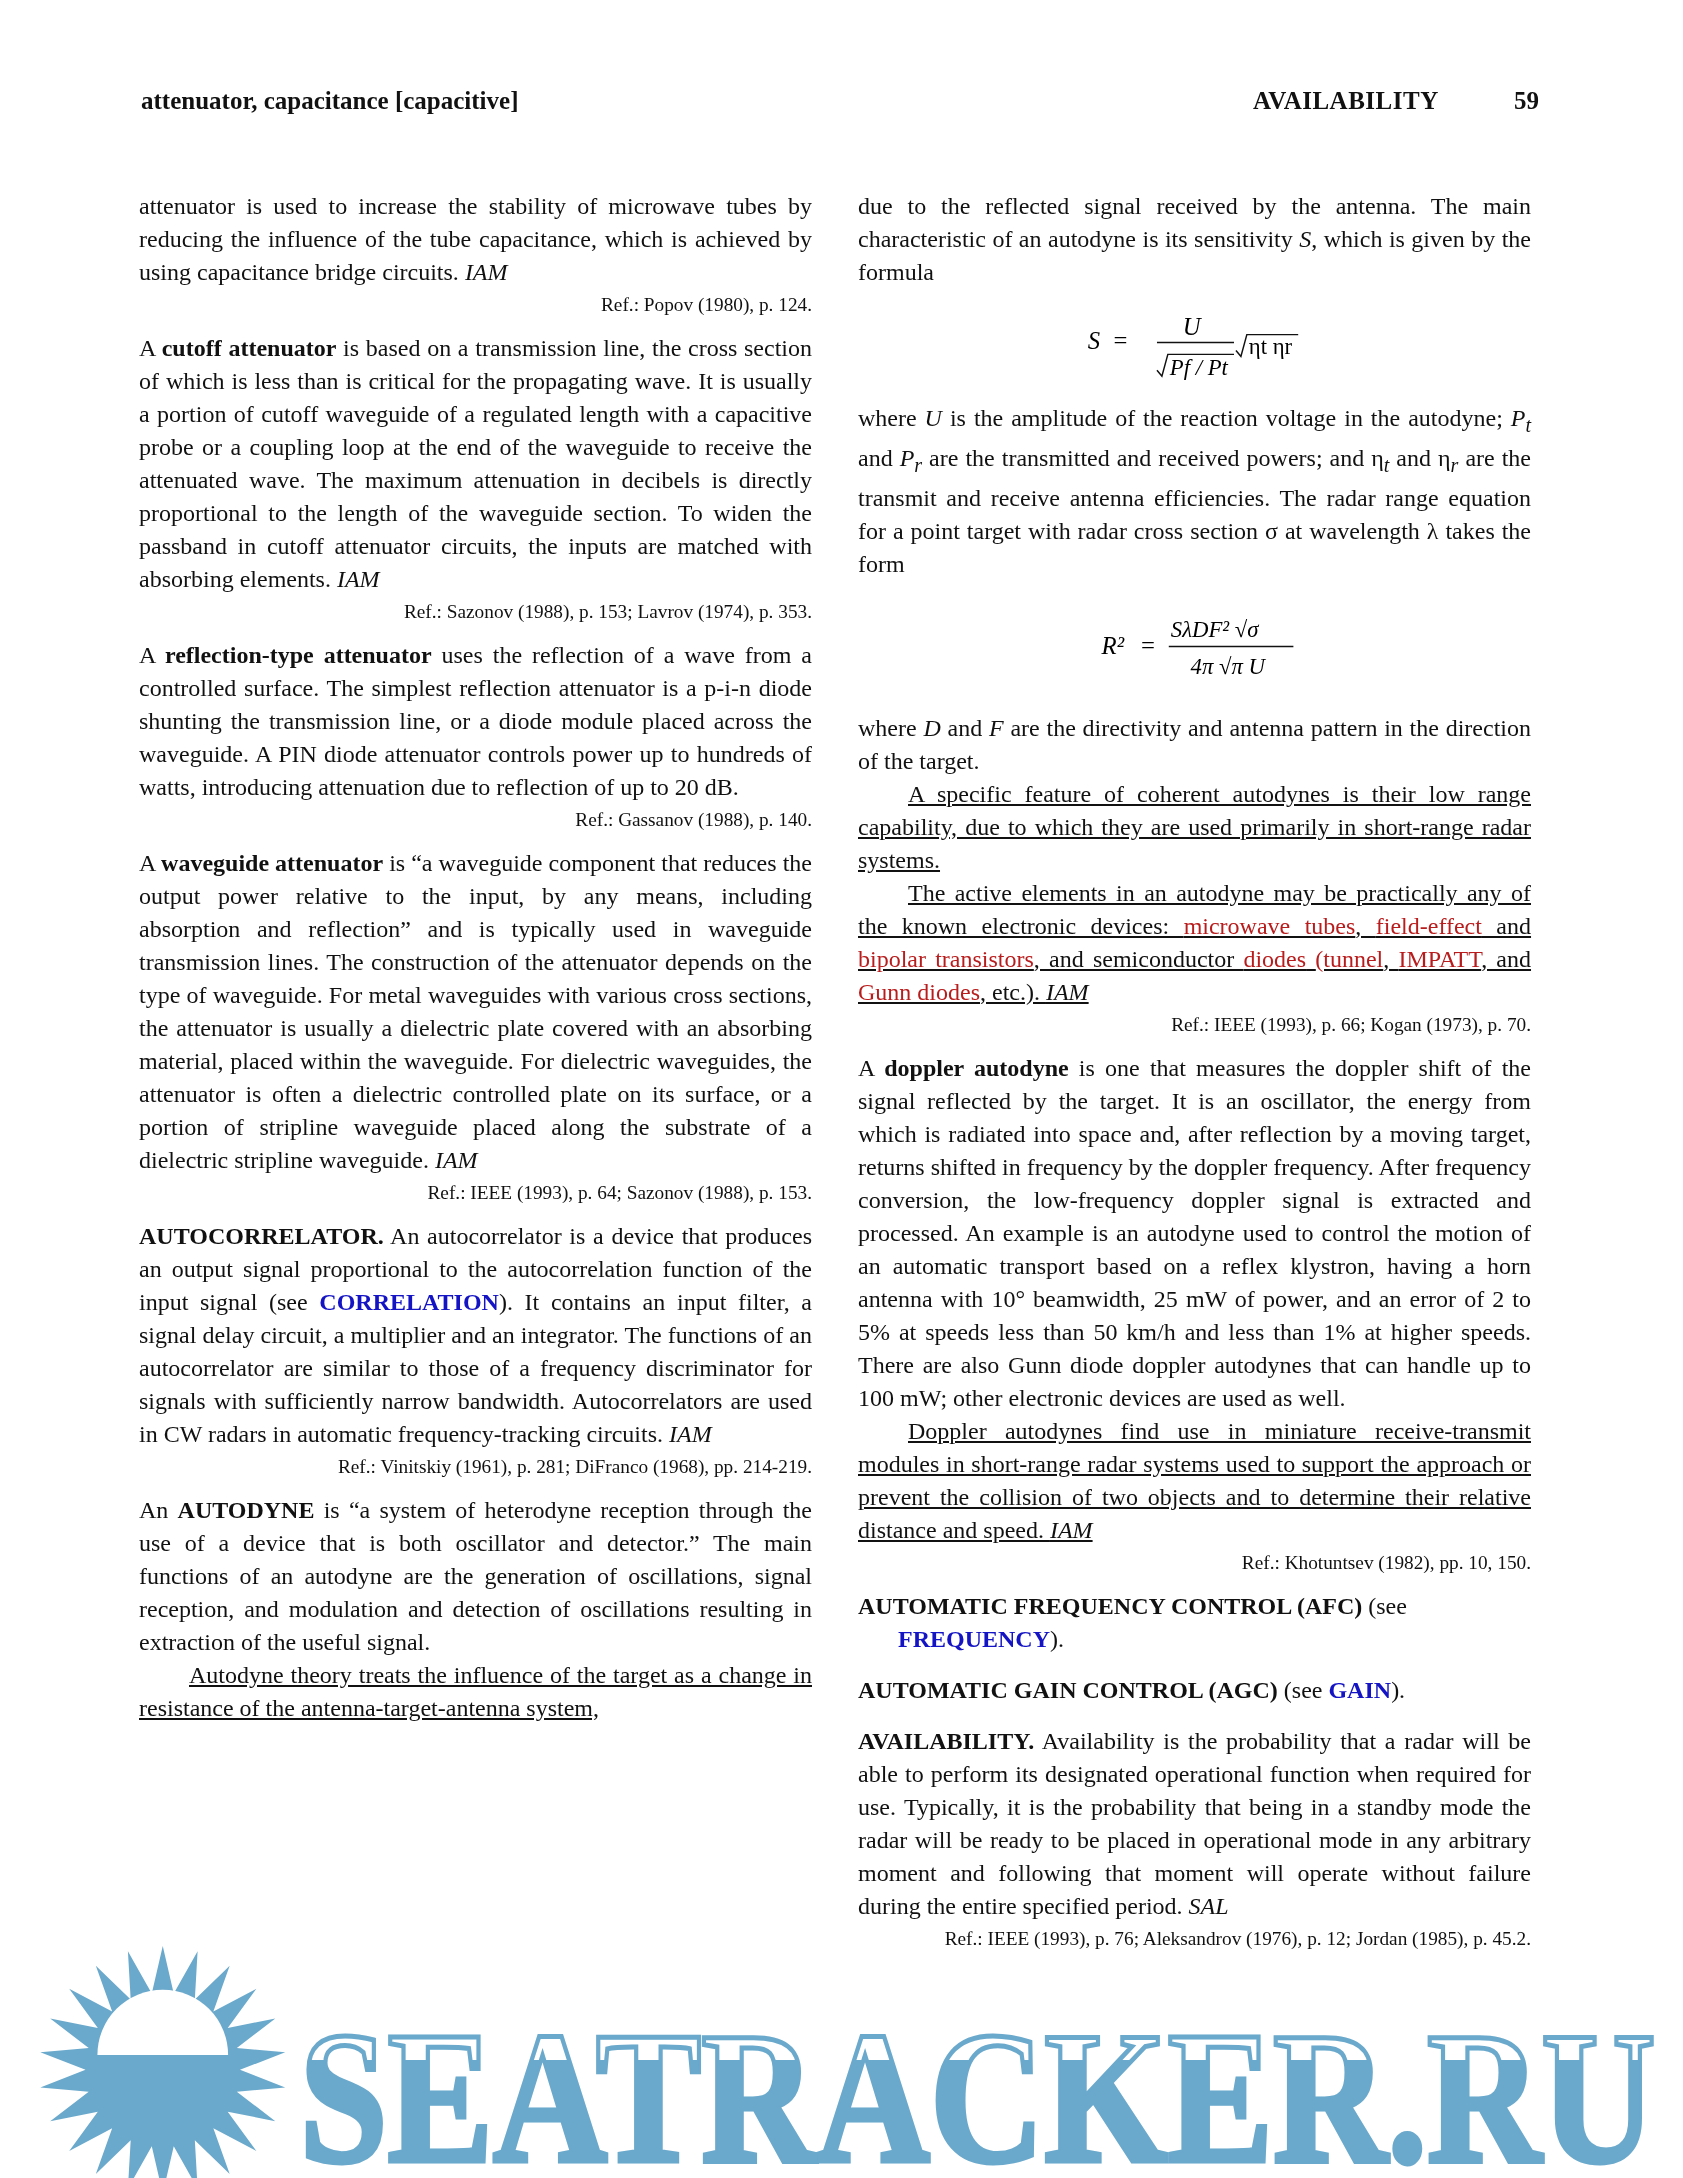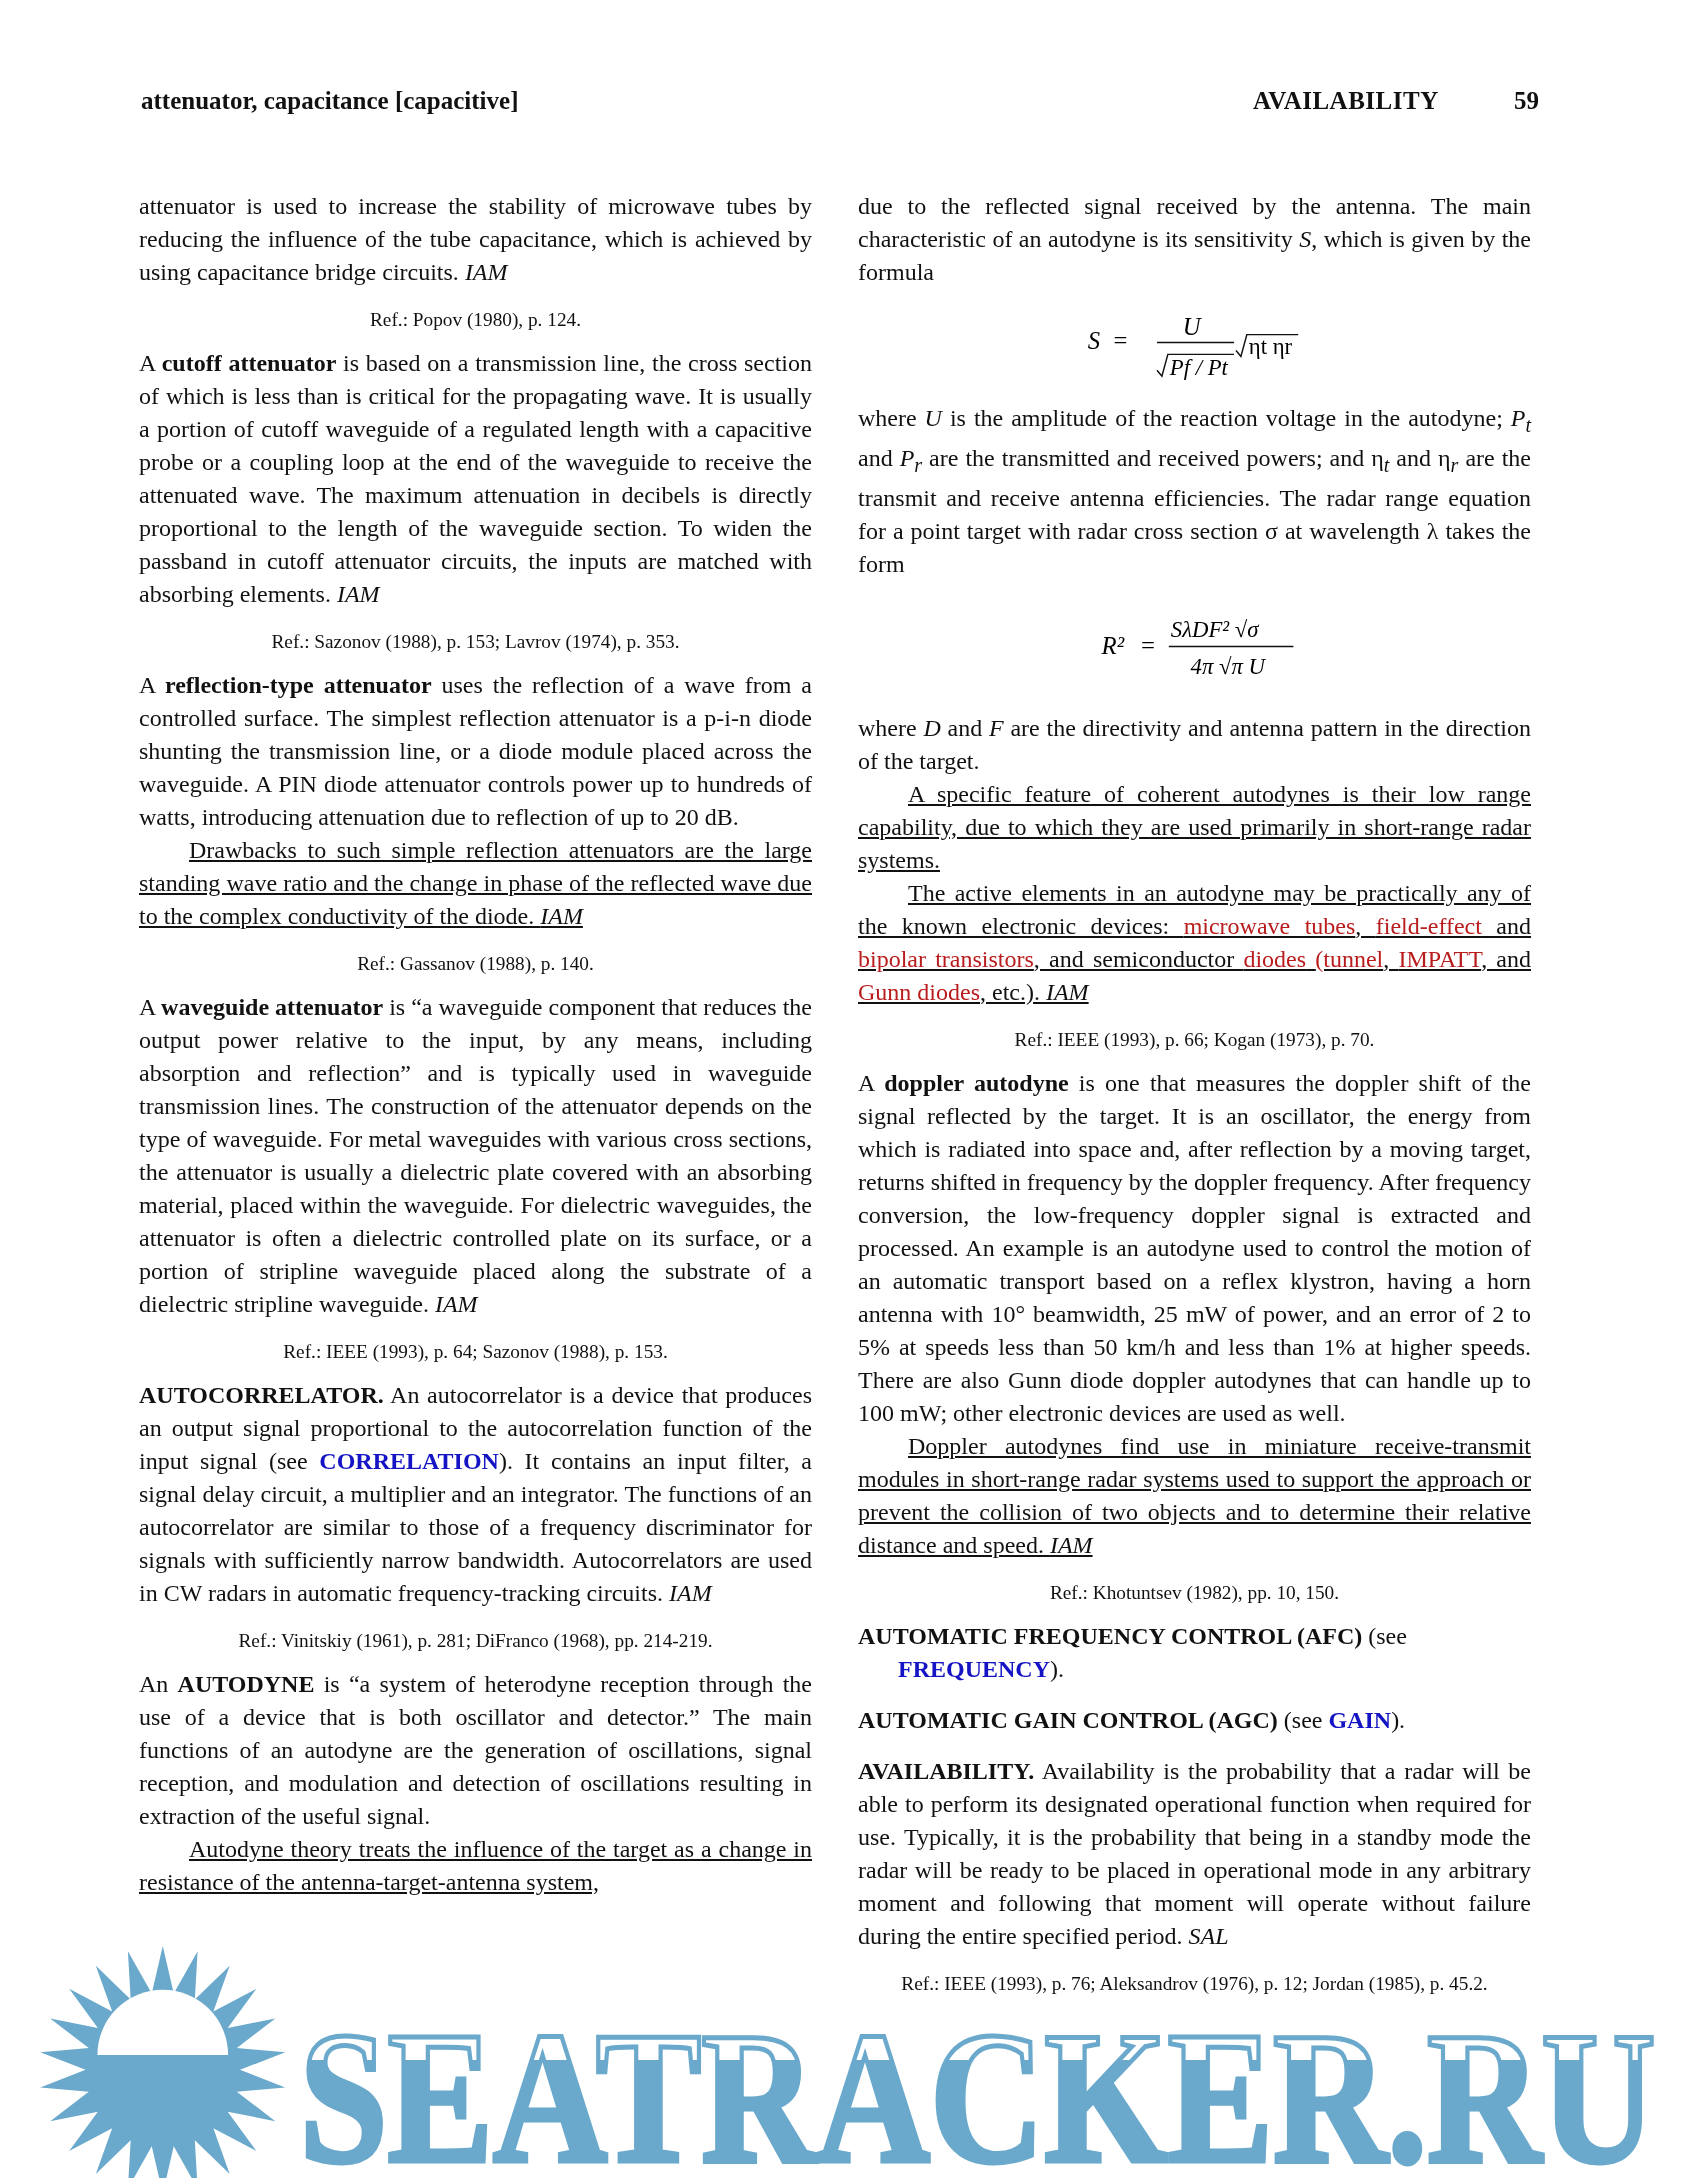--- a/index.html
+++ b/index.html
@@ -8,21 +8,21 @@
   .page-header { position:absolute; top:87px; left:141px; width:1402px; height:36px;
                  font-weight:bold; font-size:25px; }
   .hdr-left { position:absolute; left:0; top:0; }
   .hdr-right { position:absolute; left:1112px; top:0; letter-spacing:0.5px; }
   .hdr-page { position:absolute; right:4px; top:0; }
   .col { position:absolute; top:190px; width:673px; font-size:24px; line-height:33px; text-align:justify; }
   .col-left { left:139px; }
   .col-right { left:858px; }
   p { margin:0; }
   .indent { text-indent:50px;text-decoration:underline; }
-  .ref { font-size:19.3px; line-height:26px; margin-top:18px; margin-bottom:14px; text-align:center; }
+  .ref { font-size:19.3px; line-height:26px; margin-top:3px; margin-bottom:14px; text-align:right; }
   i { font-style:italic; }
   .term { font-weight:bold; }
   .link { color:#b91c1c; }
   .blink { color:#1414c4; font-weight:bold; }
   .hang { padding-left:40px; text-indent:-40px; text-align:left; }
   .eq { text-align:center; margin:16px 0 18px 0; height:79px; position:relative; }
   .eq svg { overflow:visible; }
   .gap { height:18px; }
   .watermark { position:absolute; left:0; top:1931px; width:1683px; height:248px; pointer-events:none;padding-left:40px; }
 </style>
@@ -36,21 +36,20 @@
 </div>
 
 <div class="col col-left">
   <p><span>attenuator is used to increase the stability of microwave tubes by reducing the influence of the tube capacitance, which is achieved by using capacitance bridge circuits. </span><i>IAM</i></p>
   <p class="ref">Ref.: Popov (1980), p. 124.</p>
 
   <p><span>A </span><b class="term">cutoff attenuator</b><span> is based on a transmission line, the cross section of which is less than is critical for the propagating wave. It is usually a portion of cutoff waveguide of a regulated length with a capacitive probe or a coupling loop at the end of the waveguide to receive the attenuated wave. The maximum attenuation in decibels is directly proportional to the length of the waveguide section. To widen the passband in cutoff attenuator circuits, the inputs are matched with absorbing elements. </span><i>IAM</i></p>
   <p class="ref">Ref.: Sazonov (1988), p. 153; Lavrov (1974), p. 353.</p>
 
   <p><span>A </span><b class="term">reflection-type attenuator</b><span> uses the reflection of a wave from a controlled surface. The simplest reflection attenuator is a p-i-n diode shunting the transmission line, or a diode module placed across the waveguide. A PIN diode attenuator controls power up to hundreds of watts, introducing attenuation due to reflection of up to 20 dB.</span></p>
-  <p class="indent"><span>Drawbacks to such simple reflection attenuators are the large standing wave ratio and the change in phase of the reflected wave due to the complex conductivity of the diode. </span><i>IAM</i></p>
   <p class="ref">Ref.: Gassanov (1988), p. 140.</p>
 
   <p><span>A </span><b class="term">waveguide attenuator</b><span> is “a waveguide component that reduces the output power relative to the input, by any means, including absorption and reflection” and is typically used in waveguide transmission lines. The construction of the attenuator depends on the type of waveguide. For metal waveguides with various cross sections, the attenuator is usually a dielectric plate covered with an absorbing material, placed within the waveguide. For dielectric waveguides, the attenuator is often a dielectric controlled plate on its surface, or a portion of stripline waveguide placed along the substrate of a dielectric stripline waveguide. </span><i>IAM</i></p>
   <p class="ref">Ref.: IEEE (1993), p. 64; Sazonov (1988), p. 153.</p>
 
   <p><b class="term">AUTOCORRELATOR.</b><span> An autocorrelator is a device that produces an output signal proportional to the autocorrelation function of the input signal (see </span><a class="blink">CORRELATION</a><span>). It contains an input filter, a signal delay circuit, a multiplier and an integrator. The functions of an autocorrelator are similar to those of a frequency discriminator for signals with sufficiently narrow bandwidth. Autocorrelators are used in CW radars in automatic frequency-tracking circuits. </span><i>IAM</i></p>
   <p class="ref">Ref.: Vinitskiy (1961), p. 281; DiFranco (1968), pp. 214-219.</p>
 
   <p><span>An </span><b class="term">AUTODYNE</b><span> is “a system of heterodyne reception through the use of a device that is both oscillator and detector.” The main functions of an autodyne are the generation of oscillations, signal reception, and modulation and detection of oscillations resulting in extraction of the useful signal.</span></p>
   <p class="indent">Autodyne theory treats the influence of the target as a change in resistance of the antenna-target-antenna system,</p>

